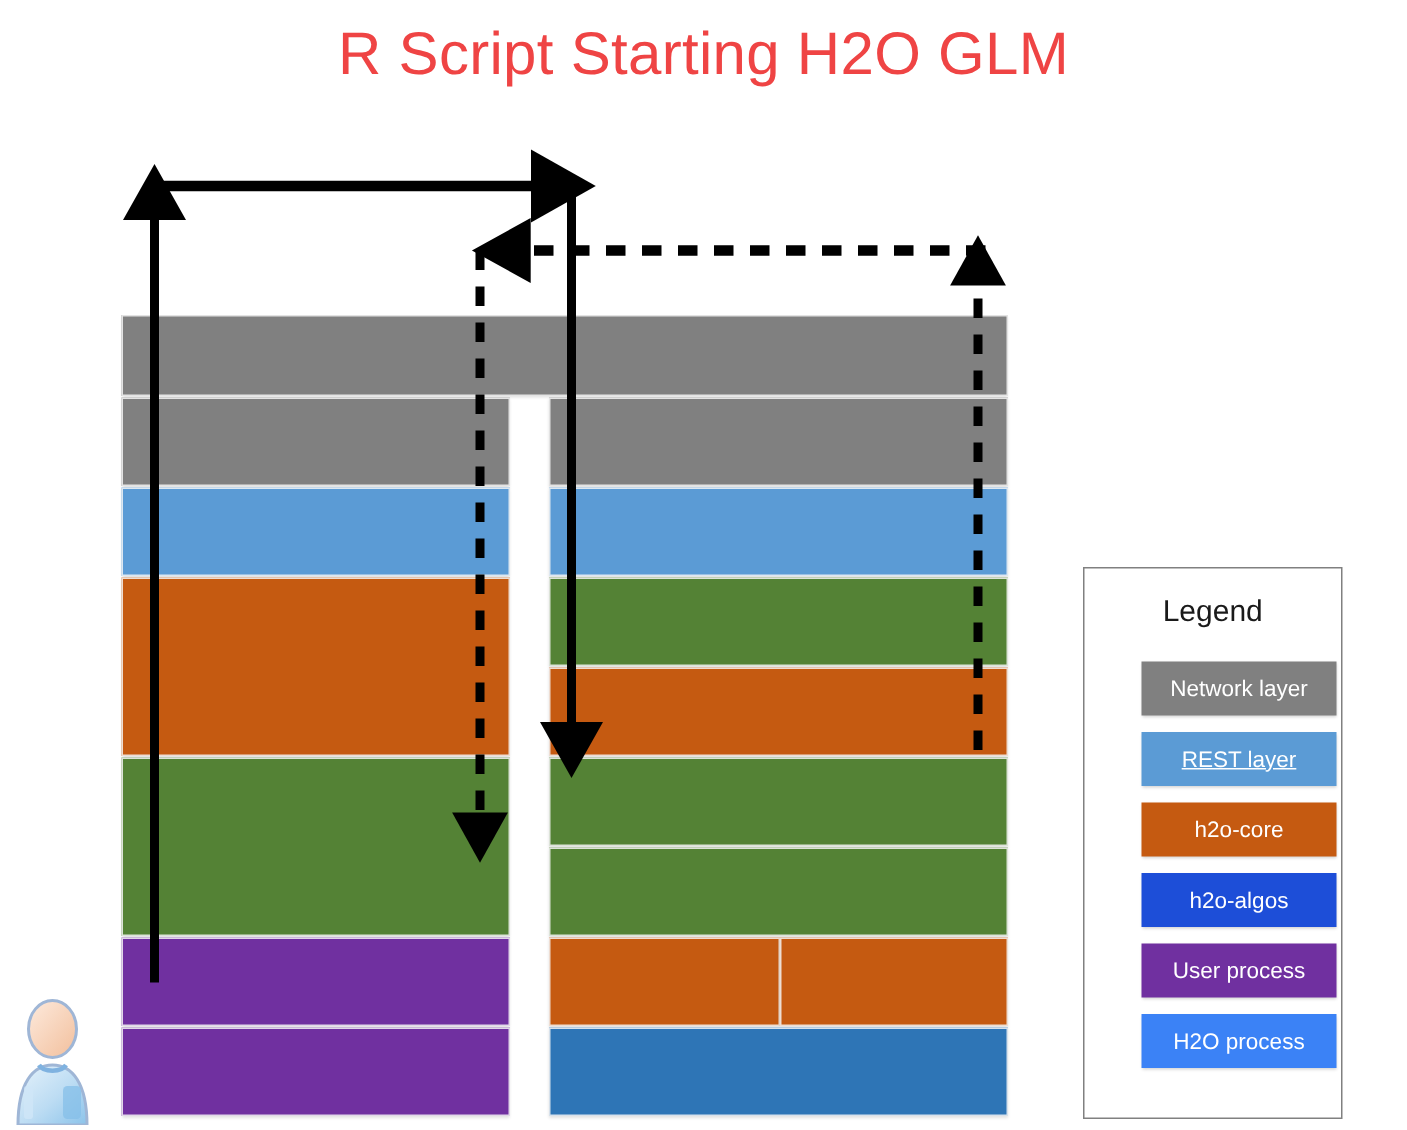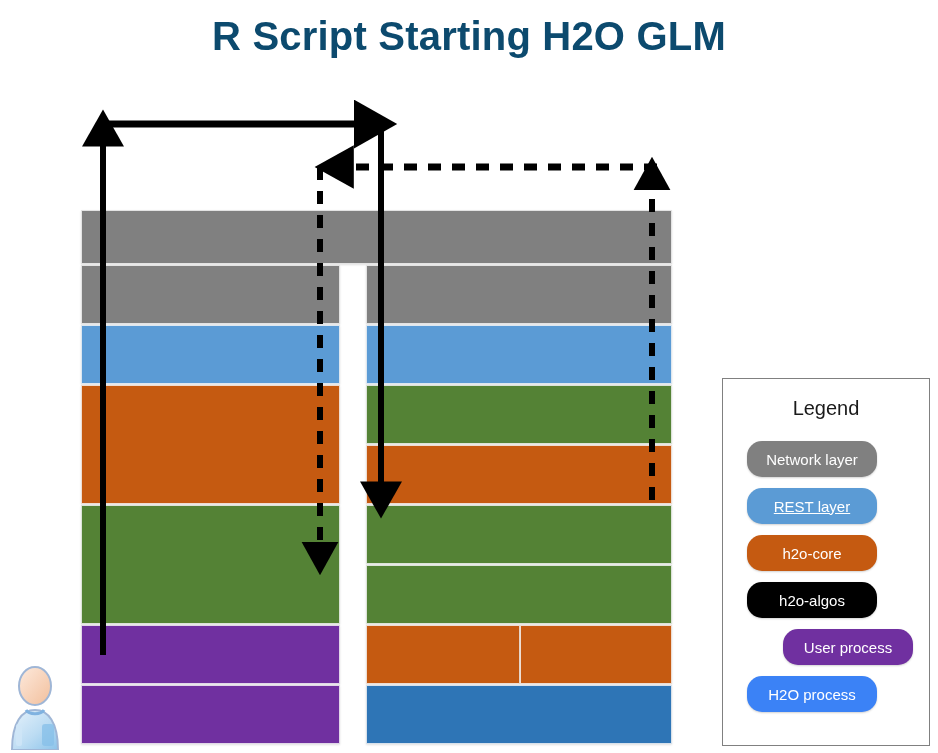--- a/index.html
+++ b/index.html
@@ -10,22 +10,22 @@
     overflow:hidden;
     position:relative;
   }
   #stage{position:absolute;left:0;top:0;width:938px;height:753px;}
 
   
   .title{
     position:absolute;left:0;top:14px;width:938px;
     text-align:center;
     font-size:40px;
-    font-weight:700;
-    color:#0c4a6e;
+    font-weight:400;
+    color:#ef4444;
     letter-spacing:.2px;
   }
 
   
   .band{
     position:absolute;
     box-sizing:border-box;
     border:1px solid rgba(245,245,245,.85);
     color:#ffffff;
     display:flex;
@@ -34,36 +34,35 @@
     text-align:center;
     font-size:19px;
     line-height:1.18;
     white-space:pre-line;
     box-shadow:0 1px 2px rgba(0,0,0,.12);
   }
   .band.two-line{font-size:19px;}
 
   
   .legend-box{
-    position:absolute;left:722px;top:378px;width:208px;height:368px;
+    position:absolute;left:722px;top:378px;width:173px;height:368px;
     box-sizing:border-box;
     background:#ffffff;
     border:1px solid #808080;
   }
   .legend-title{
     position:absolute;left:0;top:18px;width:100%;
     text-align:center;font-size:20px;color:#1a1a1a;
   }
   .legend-item{
-    position:absolute;left:24px;width:130px;height:36px;
+    position:absolute;left:38px;width:130px;height:36px;
     box-sizing:border-box;
     display:flex;align-items:center;justify-content:center;
     color:#fff;font-size:15px;
     box-shadow:0 1px 2px rgba(0,0,0,.18);
-    border-radius:15px;
   }
 
   
   .avatar{position:absolute;left:6px;top:664px;width:58px;height:86px;}
 
   svg.overlay{position:absolute;left:0;top:0;width:938px;height:753px;pointer-events:none;}
 </style>
 </head>
 <body>
 
@@ -112,22 +111,22 @@
       <path d="M320,167 L320,556" stroke="#000" stroke-width="6" fill="none" stroke-dasharray="13 11" stroke-linecap="butt" marker-end="url(#ahd)"></path>
     </g>
   </svg>
 
   <div class="legend-box">
     <div class="legend-title">Legend</div>
     <div id="legend-items">
         <div class="legend-item" style="top: 62px; background: rgb(128, 128, 128);">Network layer</div>
         <div class="legend-item" style="top: 109px; background: rgb(91, 155, 213); text-decoration: underline;">REST layer</div>
         <div class="legend-item" style="top: 156px; background: rgb(197, 90, 17);">h2o-core</div>
-        <div class="legend-item" style="top: 203px; background: #000000;">h2o-algos</div>
-        <div class="legend-item" style="top: 250px; background: rgb(112, 48, 160); margin-left: 36px;">User process</div>
+        <div class="legend-item" style="top: 203px; background: #1d4ed8;">h2o-algos</div>
+        <div class="legend-item" style="top: 250px; background: rgb(112, 48, 160);">User process</div>
         <div class="legend-item" style="top: 297px; background: #3b82f6;">H2O process</div>
       </div>
   </div>
 
   <svg class="avatar" viewBox="0 0 58 86">
     <defs>
       <linearGradient id="headg" x1="0" y1="0" x2="1" y2="1">
         <stop offset="0%" stop-color="#fdeadd"></stop>
           <stop offset="100%" stop-color="#f2bf9c"></stop>
       </linearGradient>

